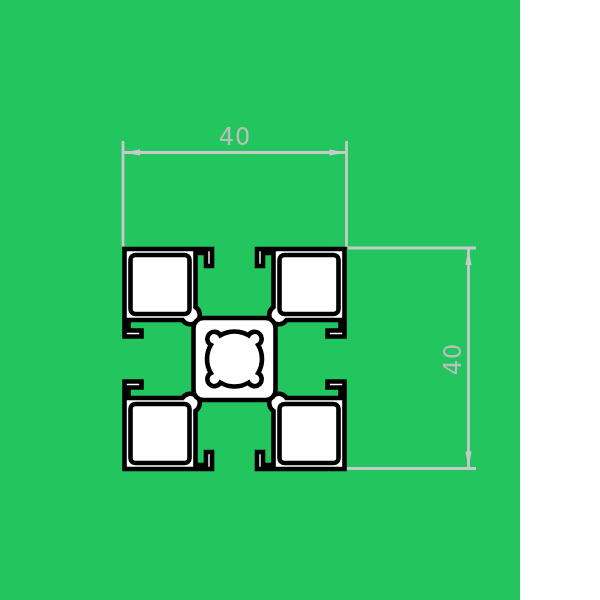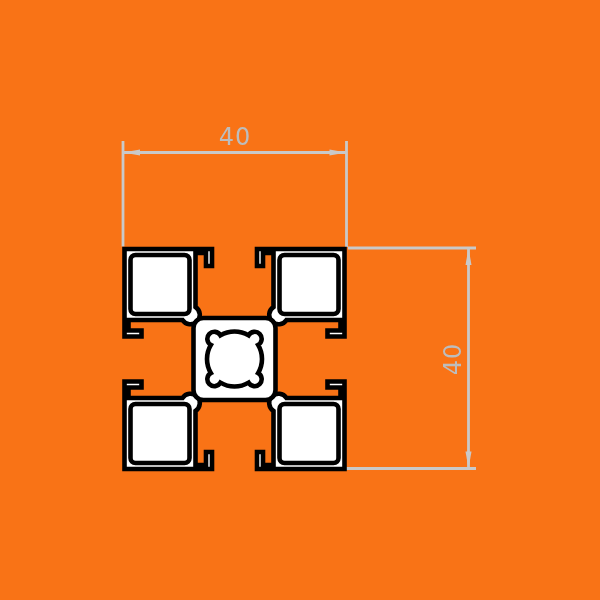--- a/index.html
+++ b/index.html
@@ -6,23 +6,23 @@
     margin: 0;
     padding: 0;
     background: #ffffff;
     width: 600px;
     height: 600px;
     overflow: hidden;
     font-family: "DejaVu Sans", "Liberation Sans", sans-serif;
   }
   .canvas-wrap {
     position: relative;
-    width: 600px;
+    width: 520px;
     height: 600px;
-    background: #f97316;
+    background: #22c55e;
   }
   svg { display: block; }
   text.dim-text {
     font-family: "DejaVu Sans", "Liberation Sans", sans-serif;
     font-size: 24px;
     letter-spacing: 1px;
   }
 </style>
 </head>
 <body>

